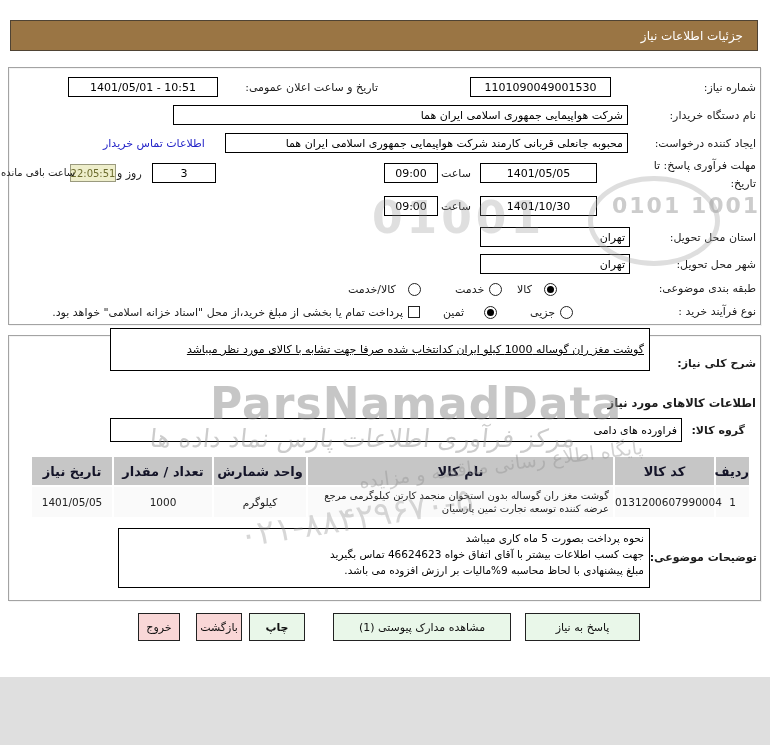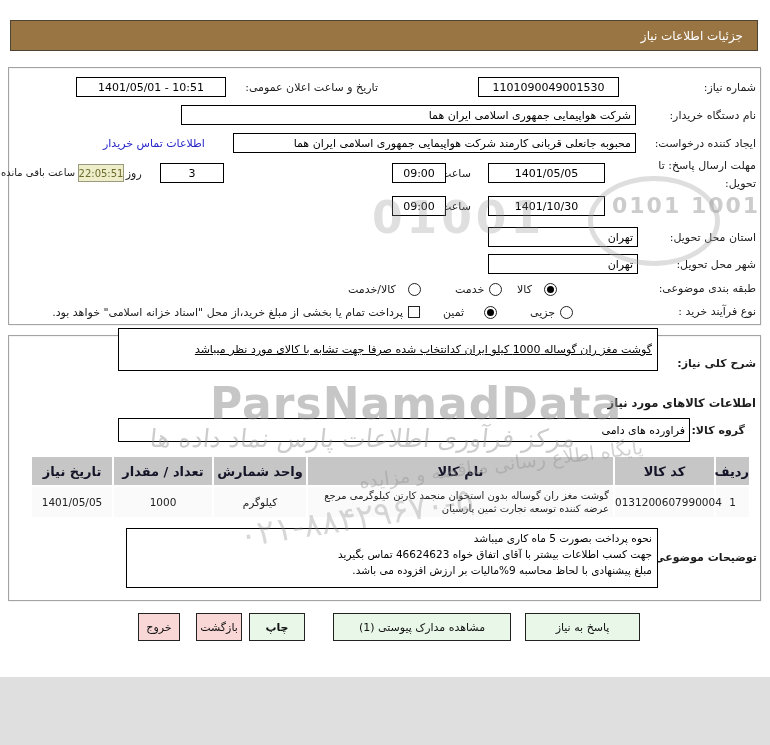--- a/index.html
+++ b/index.html
@@ -14,21 +14,21 @@
 
   
   .panel { position:absolute; border:1px solid #a3a3a3; box-shadow:inset 1px 1px 0 #f4f4f4, 1px 1px 0 #f4f4f4; }
   #panel1 { left:8px; top:67px; width:753px; height:258px; }
   #panel2 { left:8px; top:335px; width:753px; height:266px; }
 
   .lbl { position:absolute; font-size:11px; color:#1c1c1c; white-space:nowrap; text-align:right; }
   .bold { font-weight:bold; }
 
   .box { position:absolute; background:#fff; border:1px solid #000; font-size:11px; color:#000;
-    display:flex; align-items:center; justify-content:center; white-space:nowrap; overflow:hidden;margin-left:8px; }
+    display:flex; align-items:center; justify-content:center; white-space:nowrap; overflow:hidden; }
   .box.rt { justify-content:flex-start; padding-right:4px; }
   .ltr { direction:ltr; }
 
   
   .l-need { right:14px; top:81px; }
   .b-need { left:470px; top:77px; width:141px; height:20px; }
   .l-announce { right:392px; top:81px; }
   .b-announce { left:68px; top:77px; width:150px; height:20px; }
   
   .l-org { right:14px; top:109px; }
@@ -126,21 +126,21 @@
   <div class="lbl l-announce">تاریخ و ساعت اعلان عمومی:</div>
   <div class="box b-announce ltr">1401/05/01 - 10:51</div>
 
   <div class="lbl l-org">نام دستگاه خریدار:</div>
   <div class="box b-org rt">شرکت هواپیمایی جمهوری اسلامی ایران هما</div>
 
   <div class="lbl l-creator">ایجاد کننده درخواست:</div>
   <div class="box b-creator rt">محبوبه جانعلی قربانی کارمند شرکت هواپیمایی جمهوری اسلامی ایران هما</div>
   <div class="link-contact">اطلاعات تماس خریدار</div>
 
-  <div class="lbl l-deadline">مهلت ارسال پاسخ: تا تحویل:</div>
+  <div class="lbl l-deadline">مهلت فرآوری پاسخ: تا تاریخ:</div>
   <div class="box b-rdate ltr">1401/05/05</div>
   <div class="lbl l-rhour">ساعت</div>
   <div class="box b-rtime ltr">09:00</div>
   <div class="box b-days">3</div>
   <div class="lbl l-days">روز و</div>
   <div class="box b-timer ltr">22:05:51</div>
   <div class="lbl l-remaining">ساعت باقی مانده</div>
 
   <div class="box b-vdate ltr">1401/10/30</div>
   <div class="lbl l-vhour">ساعت</div>

